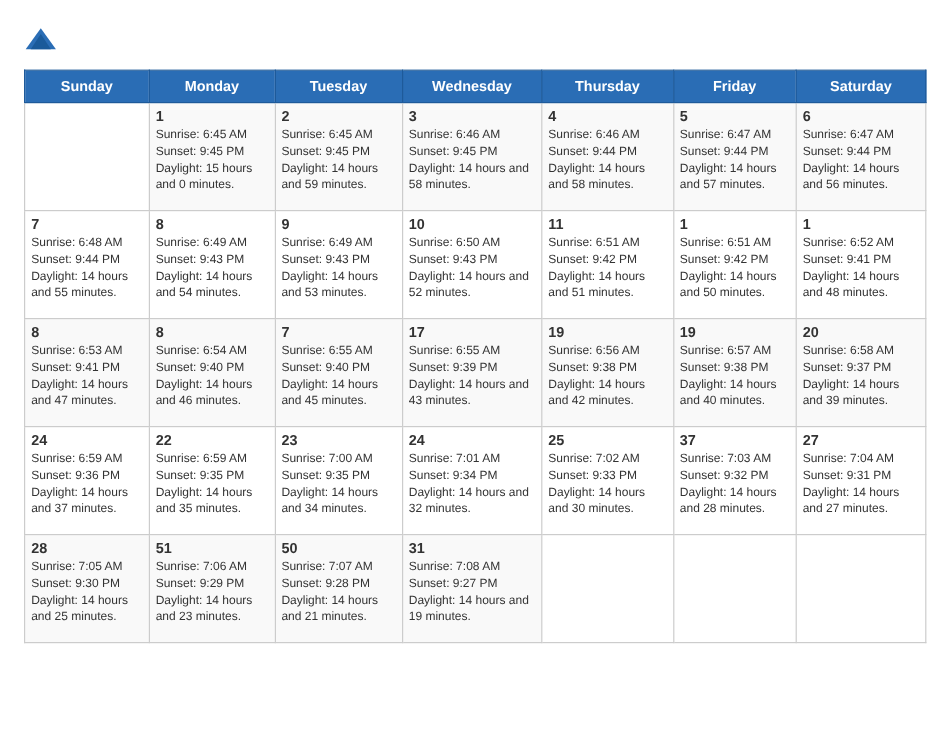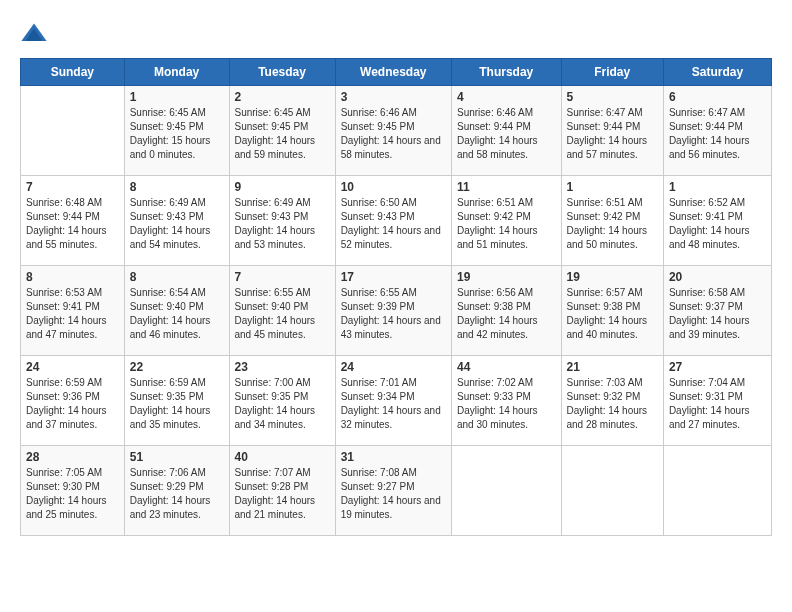--- a/index.html
+++ b/index.html
@@ -266,27 +266,27 @@
           Sunrise: 7:00 AM<br>Sunset: 9:35 PM<br>Daylight: 14 hours and 34 minutes.
         </div>
       </td>
         <td>
         <span class="day-number">24</span>
         <div class="day-info">
           Sunrise: 7:01 AM<br>Sunset: 9:34 PM<br>Daylight: 14 hours and 32 minutes.
         </div>
       </td>
         <td>
-        <span class="day-number">44</span>
+        <span class="day-number">25</span>
         <div class="day-info">
           Sunrise: 7:02 AM<br>Sunset: 9:33 PM<br>Daylight: 14 hours and 30 minutes.
         </div>
       </td>
         <td>
-        <span class="day-number">21</span>
+        <span class="day-number">37</span>
         <div class="day-info">
           Sunrise: 7:03 AM<br>Sunset: 9:32 PM<br>Daylight: 14 hours and 28 minutes.
         </div>
       </td>
         <td>
         <span class="day-number">27</span>
         <div class="day-info">
           Sunrise: 7:04 AM<br>Sunset: 9:31 PM<br>Daylight: 14 hours and 27 minutes.
         </div>
       </td>
@@ -298,21 +298,21 @@
           Sunrise: 7:05 AM<br>Sunset: 9:30 PM<br>Daylight: 14 hours and 25 minutes.
         </div>
       </td>
         <td>
         <span class="day-number">51</span>
         <div class="day-info">
           Sunrise: 7:06 AM<br>Sunset: 9:29 PM<br>Daylight: 14 hours and 23 minutes.
         </div>
       </td>
         <td>
-        <span class="day-number">40</span>
+        <span class="day-number">50</span>
         <div class="day-info">
           Sunrise: 7:07 AM<br>Sunset: 9:28 PM<br>Daylight: 14 hours and 21 minutes.
         </div>
       </td>
         <td>
         <span class="day-number">31</span>
         <div class="day-info">
           Sunrise: 7:08 AM<br>Sunset: 9:27 PM<br>Daylight: 14 hours and 19 minutes.
         </div>
       </td>

